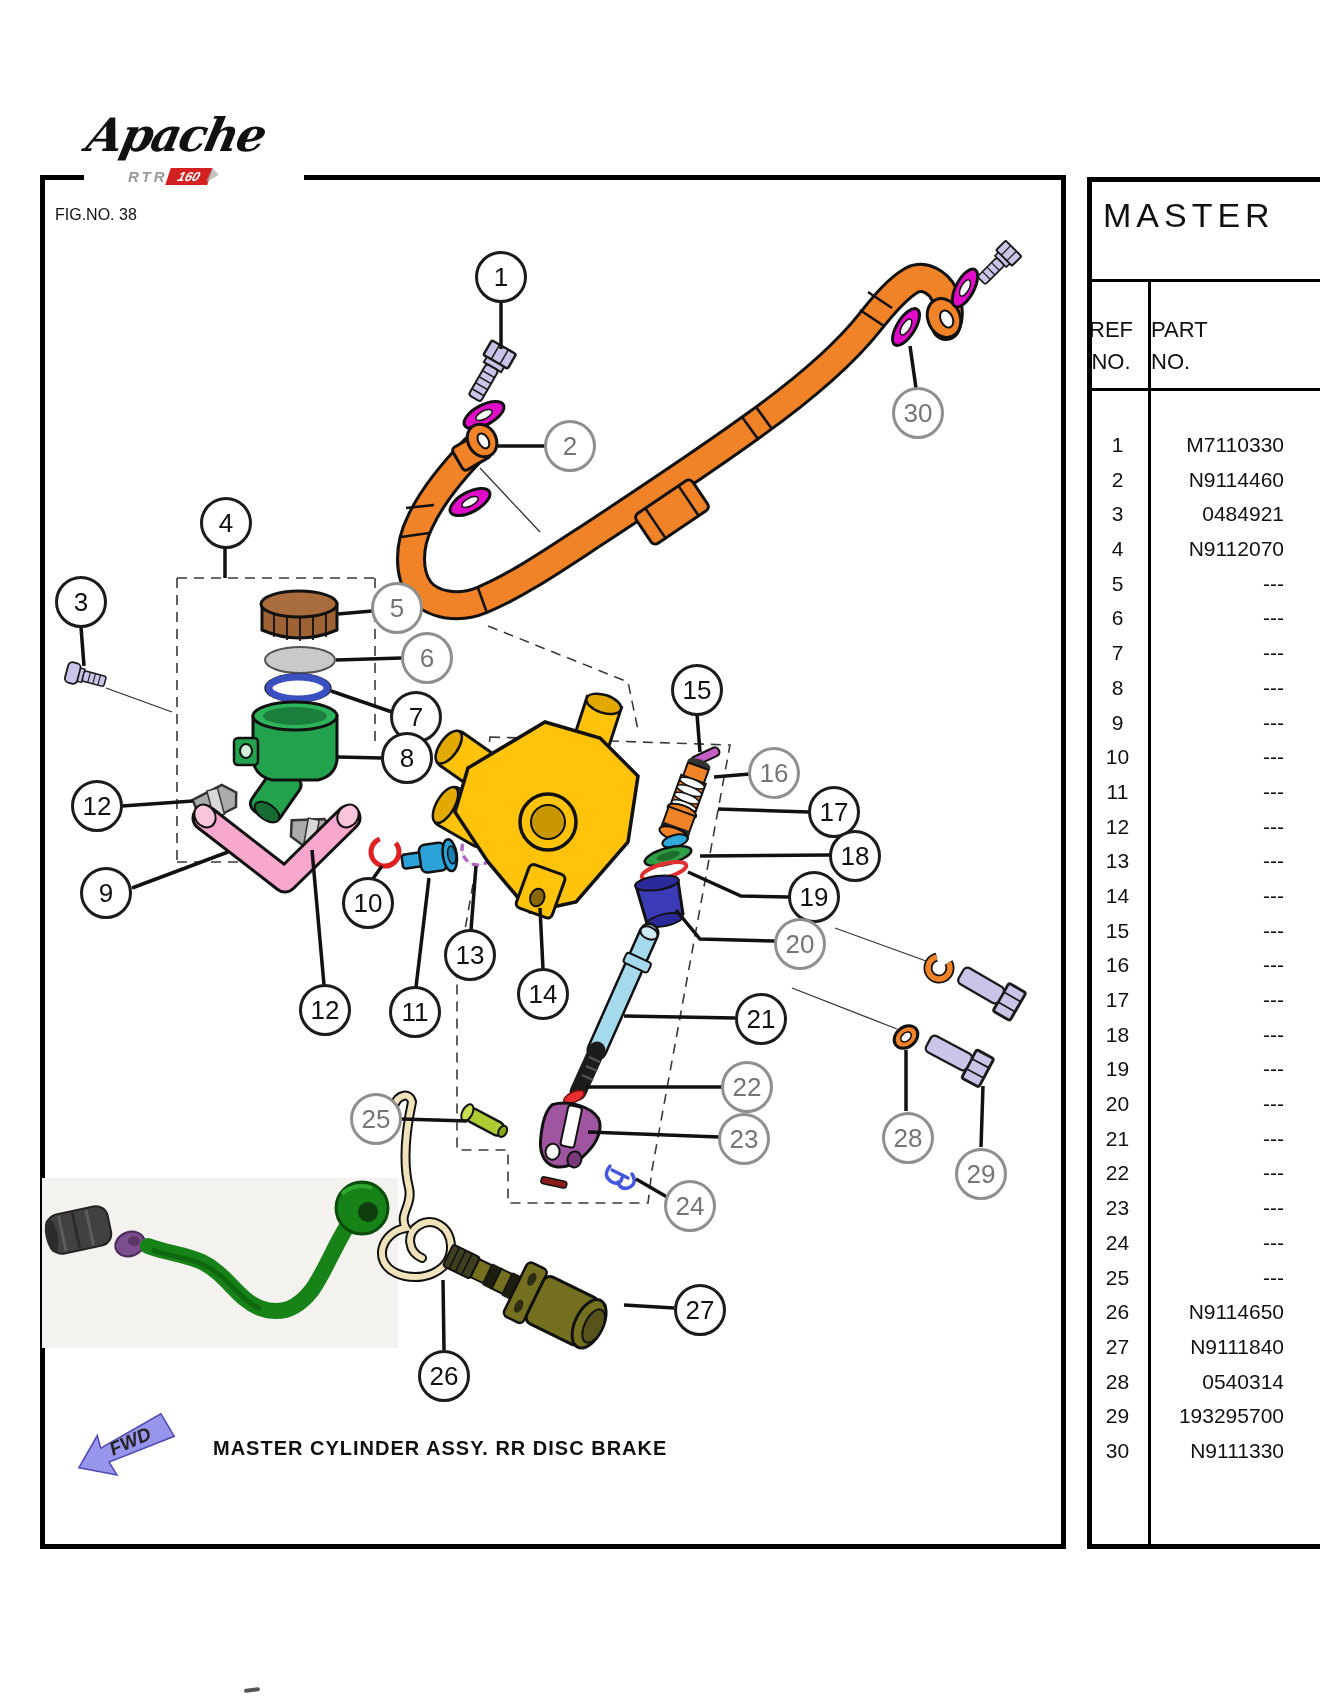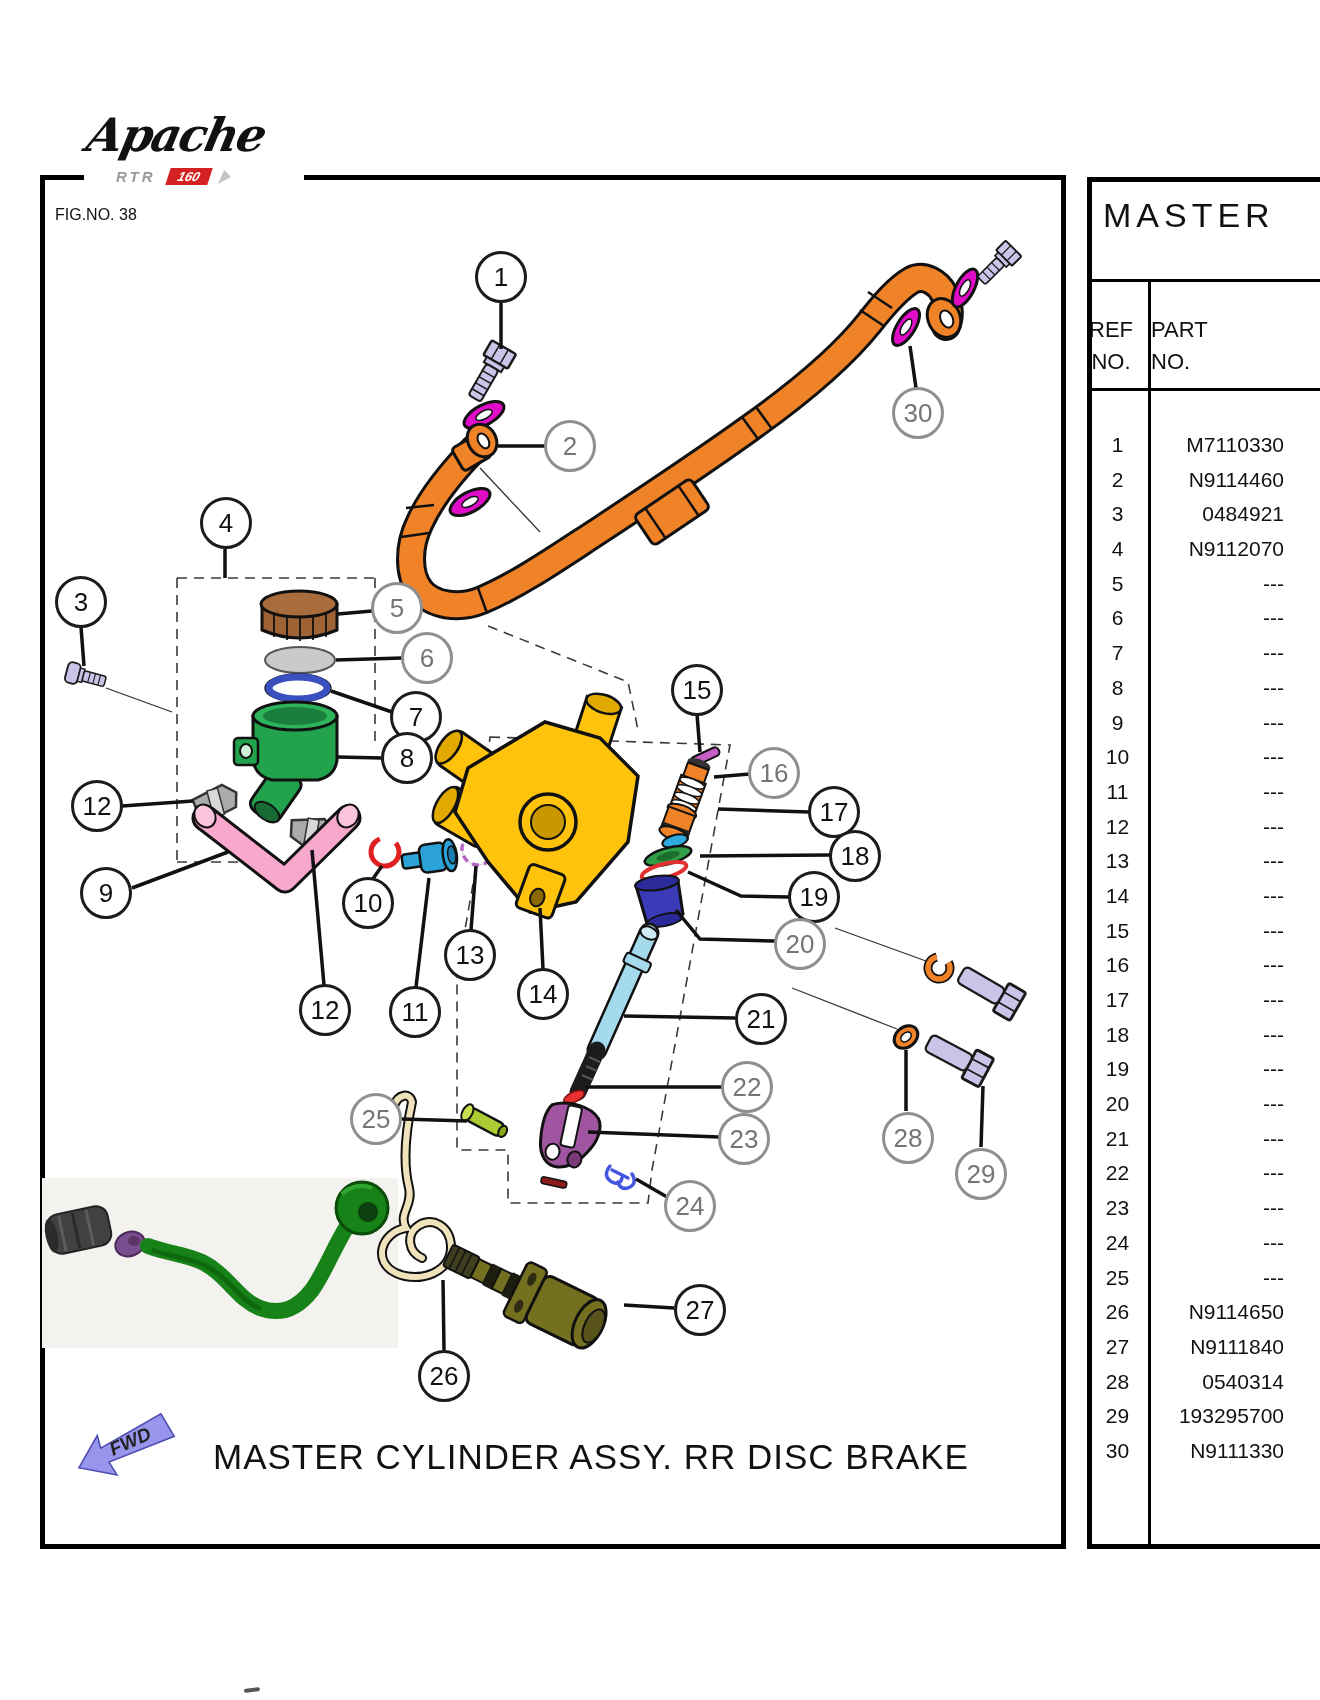--- a/index.html
+++ b/index.html
@@ -5,21 +5,21 @@
   html,body{margin:0;padding:0;}
   body{width:1320px;height:1700px;position:relative;overflow:hidden;background:#fff;
        font-family:"Liberation Sans", sans-serif;color:#111;}
   .abs{position:absolute;}
   
   #main-frame{left:40px;top:175px;width:1016px;height:1364px;border:5px solid #000;}
   
   #logo{left:84px;top:110px;width:220px;height:86px;background:#fff;z-index:30;}
   #logo .script{position:absolute;left:4px;top:-2px;font-family:"DejaVu Serif",serif;
       font-style:italic;font-weight:bold;font-size:46px;transform:skewX(-12deg);letter-spacing:-2px;}
-  #logo .subrow{position:absolute;left:32px;top:58px;display:flex;align-items:center;gap:12px;}
+  #logo .subrow{position:absolute;left:44px;top:58px;display:flex;align-items:flex-start;gap:0;}
   #logo .sub{color:#9a9a9a;font-style:italic;font-weight:bold;font-size:15px;letter-spacing:3px;}
   #logo .badge{background:#d42020;color:#fff;font-style:italic;font-weight:bold;font-size:13px;
       padding:1px 10px;transform:skewX(-18deg);}
   #logo .slash{width:0;height:0;border-left:10px solid #aaa;border-top:7px solid transparent;
       border-bottom:7px solid transparent;transform:skewX(-25deg);opacity:.7;}
   #fig-label{left:55px;top:206px;font-size:16px;}
   
   .tline{background:#000;z-index:25;}
   #t-left{left:1087px;top:177px;width:5px;height:1372px;}
   #t-top{left:1087px;top:177px;width:233px;height:5px;}
@@ -28,21 +28,21 @@
   #t-h2{left:1092px;top:388px;width:228px;height:3px;}
   #t-v{left:1148px;top:281px;width:3px;height:1263px;}
   #table-title{left:1103px;top:196px;font-size:34px;letter-spacing:5px;white-space:nowrap;}
   #ref-head{left:1087px;top:314px;width:48px;text-align:center;font-size:22px;line-height:32px;}
   #part-head{left:1151px;top:314px;width:166px;text-align:left;font-size:22px;line-height:32px;}
   #rows{left:1087px;top:428px;width:233px;}
   .prow{display:flex;height:34.7px;line-height:34.7px;font-size:21px;}
   .prow .ref{width:61px;text-align:center;}
   .prow .part{flex:1;text-align:right;padding-right:36px;}
   
-  #caption{left:213px;top:1437px;font-size:35px;letter-spacing:1px;white-space:nowrap;}
+  #caption{left:213px;top:1437px;font-size:20px;letter-spacing:1px;white-space:nowrap;font-weight:bold;}
   
   .callout{position:absolute;width:46px;height:46px;margin-left:-26px;margin-top:-26px;
      border:3px solid #1b1b1b;border-radius:50%;background:#fff;text-align:center;
      line-height:46px;font-size:26px;z-index:40;}
   .callout.gray{border-color:#8f8f8f;color:#757575;}
   
   #diagram{left:0;top:0;z-index:20;pointer-events:none;}
   
   #pedal-photo{left:42px;top:1178px;width:356px;height:170px;background:#F4F2EE;z-index:10;}
 </style>

